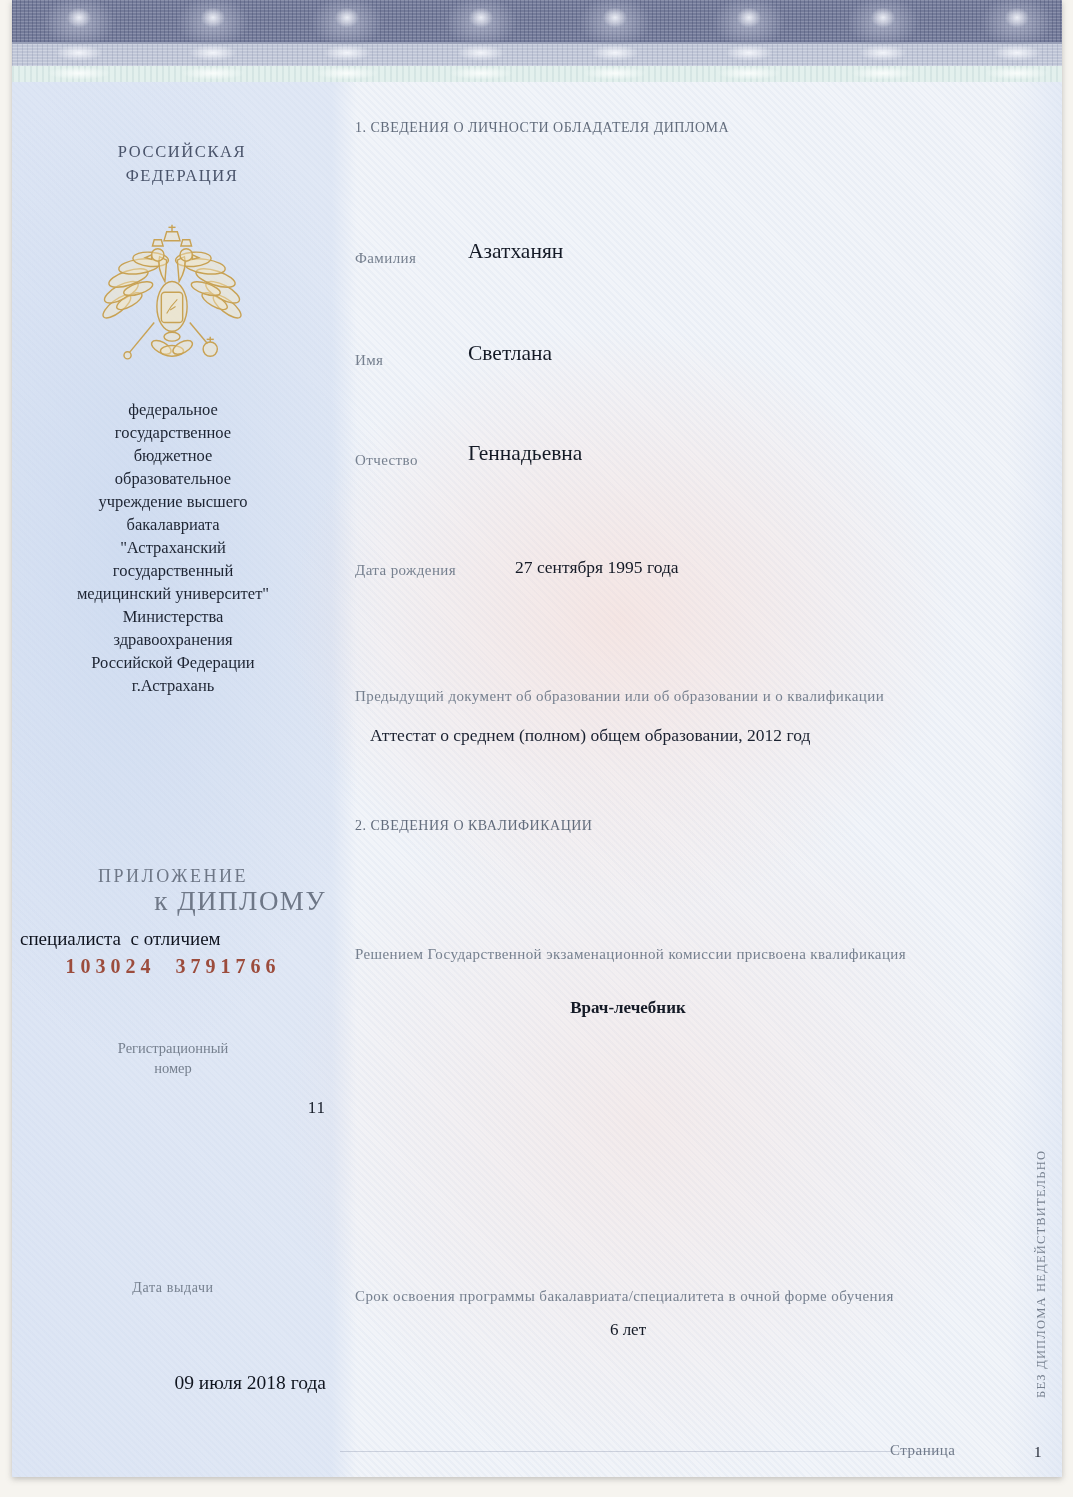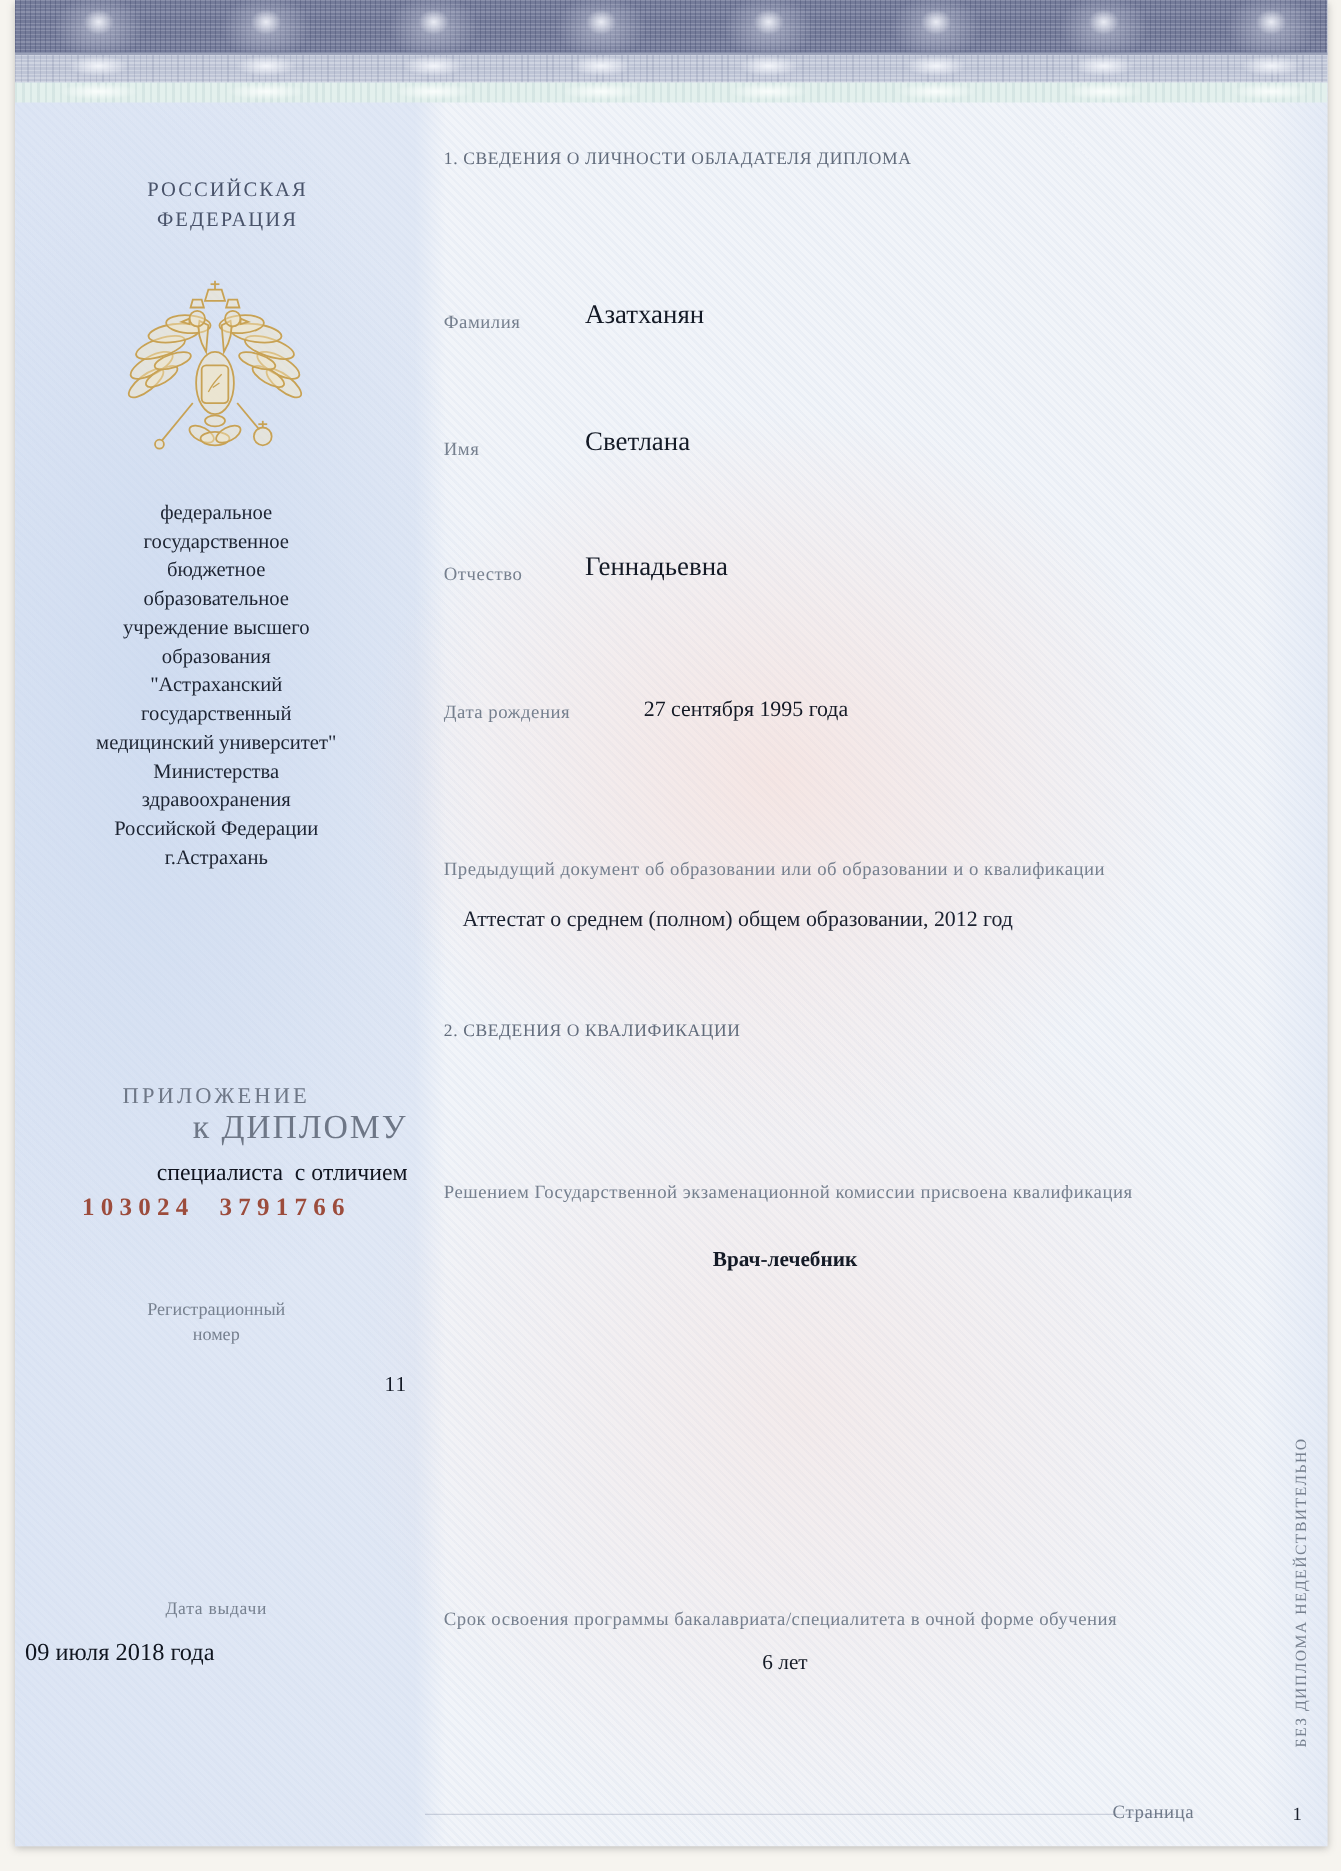--- a/index.html
+++ b/index.html
@@ -63,27 +63,27 @@
   .sect{color:#626c7c;font-size:14px;letter-spacing:0.5px;}
   .val{color:#141a26;}
   .pre{white-space:pre;}
   
   .country{left:40px;top:140px;width:260px;text-align:center;color:#49536a;font-size:16.5px;letter-spacing:1.6px;line-height:24px;}
   .emblem{left:80px;top:216px;width:160px;height:172px;}
   .institution{left:8px;top:398px;width:306px;text-align:center;color:#1d2432;font-size:16.5px;line-height:23px;}
   .institution span{display:block;}
   .suppl1{left:8px;top:866px;width:306px;text-align:center;color:#6e7787;font-size:18px;letter-spacing:2.5px;}
   .suppl2{left:8px;top:886px;width:306px;text-align:right;color:#6e7787;font-size:27px;letter-spacing:1.5px;}
-  .suppl-sub{left:8px;top:928px;width:306px;text-align:right;color:#10141f;font-size:19px;}
+  .suppl-sub{left:8px;top:928px;width:306px;text-align:left;color:#10141f;font-size:19px;}
   .doc-number{left:8px;top:955px;width:306px;text-align:center;font-size:20px;font-weight:bold;letter-spacing:5px;}
   .reg-label{left:8px;top:1038px;width:306px;text-align:center;color:#76808f;font-size:14.5px;line-height:20px;}
   .reg-label span{display:block;}
   .reg-value{left:8px;top:1098px;width:306px;text-align:right;color:#141a26;font-size:17px;letter-spacing:1px;}
   .issue-label{left:8px;top:1280px;width:306px;text-align:center;color:#76808f;font-size:14px;letter-spacing:0.6px;}
-  .issue-value{left:8px;top:1312px;width:306px;text-align:left;color:#10151f;font-size:19.5px;}
+  .issue-value{left:8px;top:1372px;width:306px;text-align:right;color:#10151f;font-size:19.5px;}
   
   .s1-title{left:343px;top:120px;}
   .f-label{left:343px;}
   .f-value{left:456px;font-size:21.5px;font-weight:500;}
   .prev-label{left:343px;top:688px;width:660px;}
   .prev-value{left:358px;top:725px;color:#1a2130;font-size:17.5px;font-weight:400;}
   .s2-title{left:343px;top:818px;}
   .decision{left:343px;top:946px;width:680px;}
   .qual-center{left:343px;width:546px;text-align:center;}
   .study-label{left:343px;top:1288px;width:680px;}
@@ -166,21 +166,21 @@
         <line x1="129" y1="137" x2="137" y2="137"></line>
       </g>
     </svg>
 
     <div class="abs institution">
       <span>федеральное</span>
       <span>государственное</span>
       <span>бюджетное</span>
       <span>образовательное</span>
       <span>учреждение высшего</span>
-      <span>образования</span>
+      <span>бакалавриата</span>
       <span>"Астраханский</span>
       <span>государственный</span>
       <span>медицинский университет"</span>
       <span>Министерства</span>
       <span>здравоохранения</span>
       <span>Российской Федерации</span>
       <span>г.Астрахань</span>
     </div>
 
     <div class="abs suppl1">ПРИЛОЖЕНИЕ</div>

